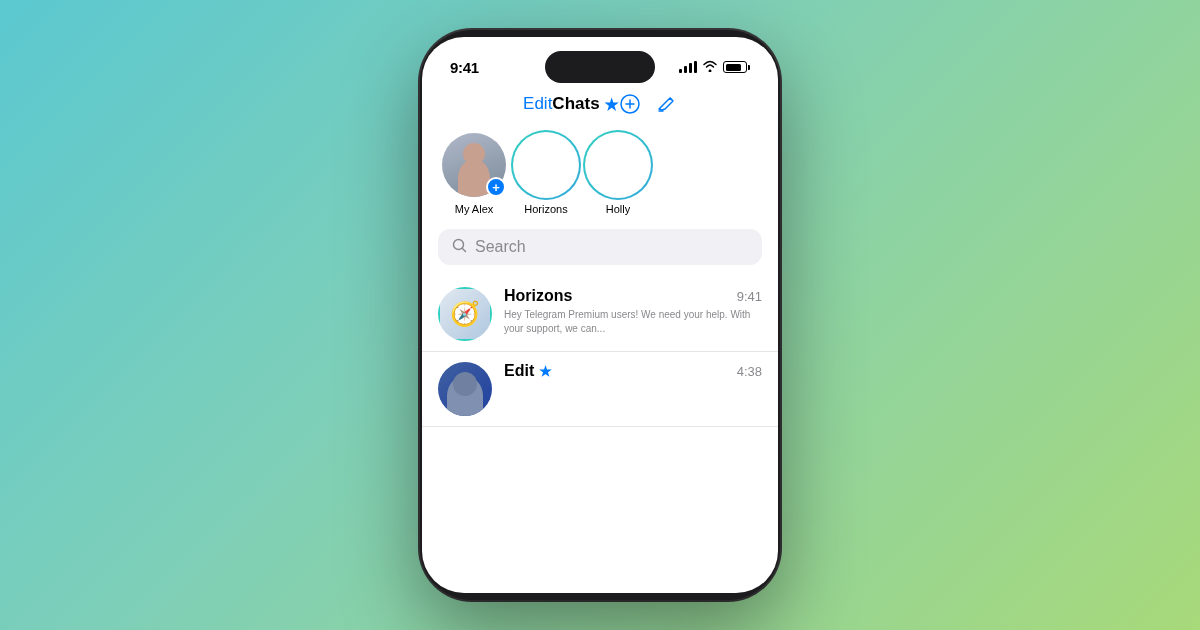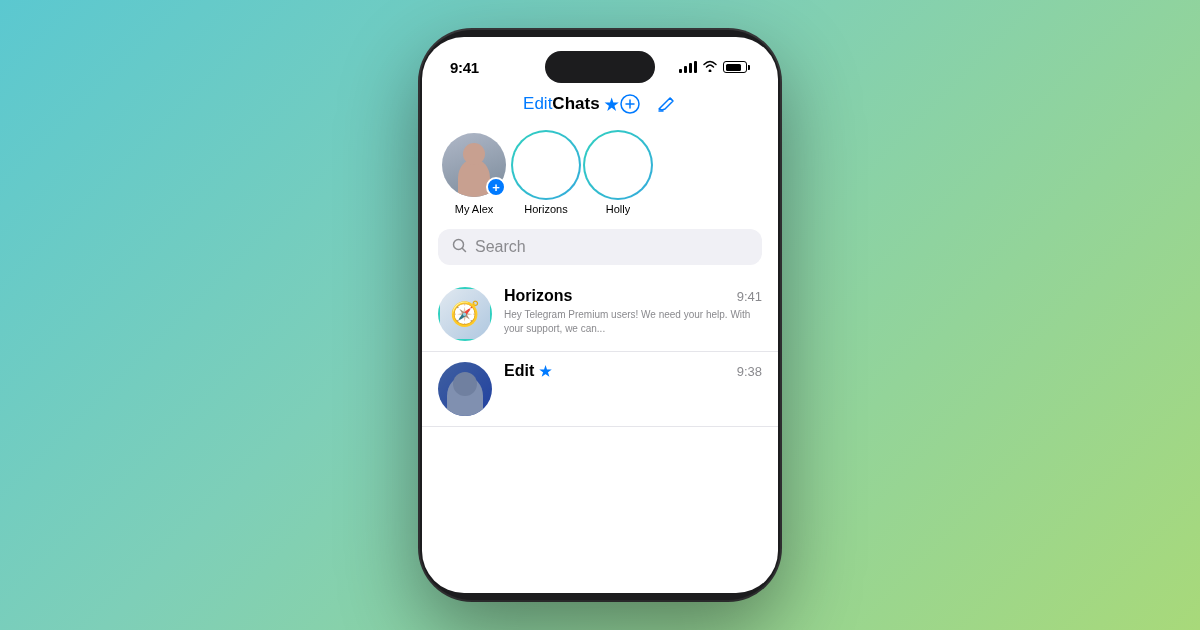--- a/index.html
+++ b/index.html
@@ -577,21 +577,21 @@
       <div class="chat-item">
         <div class="chat-avatar-wrapper">
           <div class="chat-avatar-alex"></div>
         </div>
         <div class="chat-content">
           <div class="chat-header">
             <span class="chat-name">
               <span>Edit</span>
               <span class="chat-star">★</span>
             </span>
-            <span class="chat-time">9:38</span>
+            <span class="chat-time">4:38</span>
           </div>
         </div>
       </div>
 
     </div>
 
     <div class="chat-list-fade"></div>
   </div>
 </div>
 

